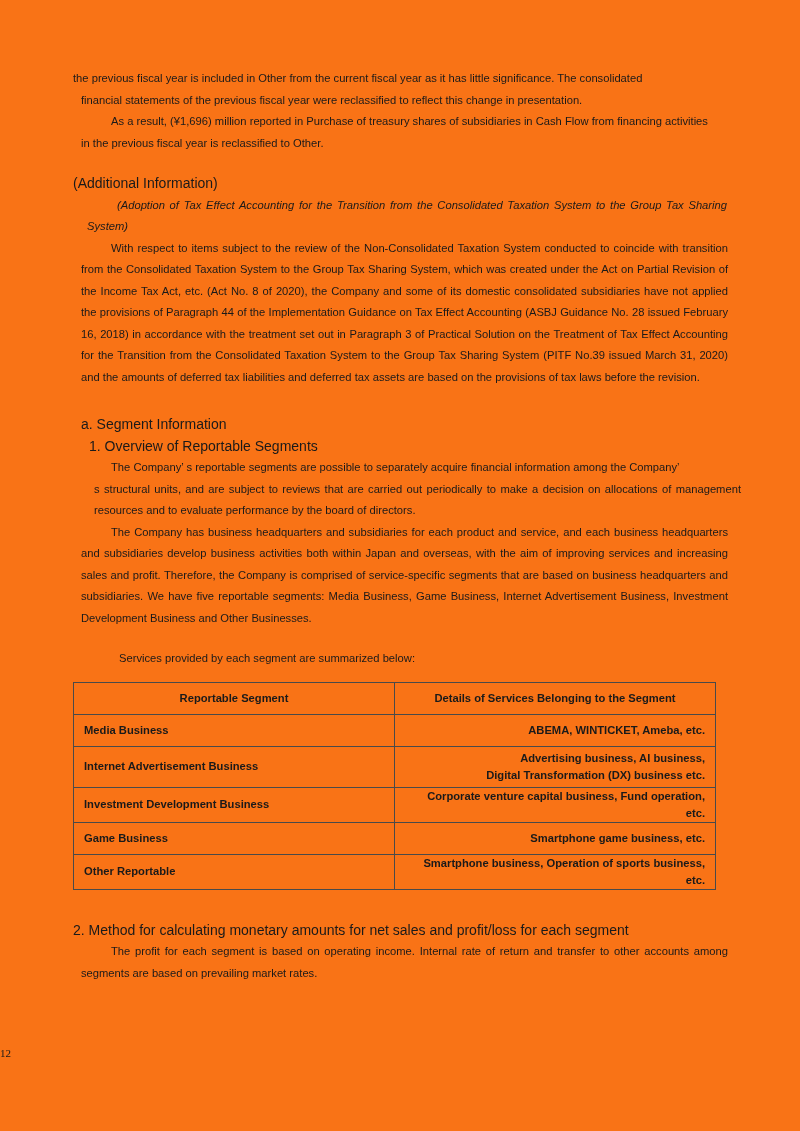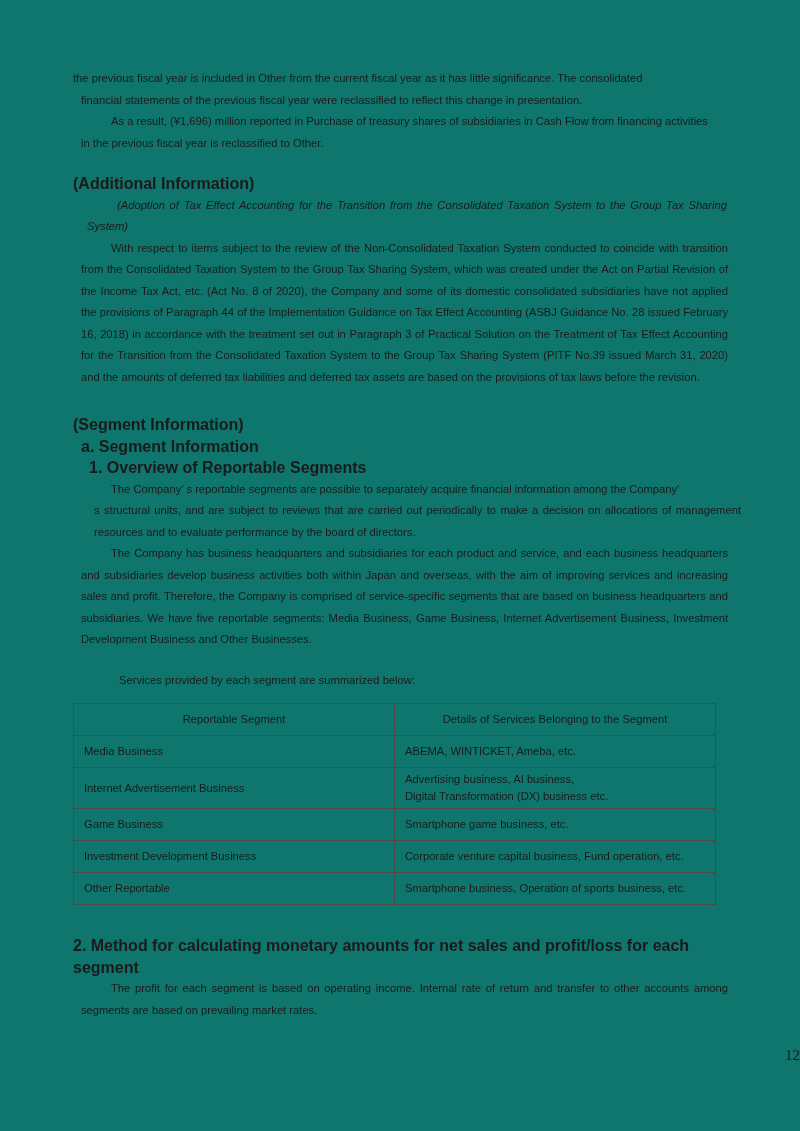--- a/index.html
+++ b/index.html
@@ -13,21 +13,21 @@
     position: relative;
     font-family: "Liberation Sans", sans-serif;
     color: #000000;
     overflow: hidden;
   }
   .page {
     position: absolute;
     left: 0; top: 0;
     width: 800px;
     height: 1131px;
-    background: #0f766e;
+    background: #f97316;
     box-sizing: border-box;
   }
   .content {
     position: absolute;
     left: 73px;
     top: 68px;
     width: 655px;
   }
   p {
     margin: 0;
@@ -43,69 +43,68 @@
   .ind2 { text-indent: 30px; }
   .nowrapline { white-space: nowrap; }
   .pad-l8 { padding-left: 8px; }
   .pad-l14 { padding-left: 14px; font-style: italic; }
   .pad-l16 { padding-left: 16px; }
   .gap-md { height: 19px; }
   .gap-lg { height: 26px; }
   .gap-xl { height: 30px; }
 
   .heading {
-    font-size: 16px;
+    font-size: 14px;
     line-height: 21.5px;
     color: #1a1a1a;
-    font-weight: bold;
   }
 
   
   .tbl-wrap {
     margin-top: 12px;
     padding-left: 0px;
   }
   table.segtbl {
     border-collapse: collapse;
     width: 643px;
     table-layout: fixed;
     font-size: 11.2px;
     color: #1a1a1a;
   }
   table.segtbl td, table.segtbl th {
     border: 1px solid #4a4a4a;
     padding: 0 10px;
-    font-weight: normal;
+    font-weight: bold;
     vertical-align: middle;
     line-height: 17px;
   }
   table.segtbl th {
     text-align: center;
     height: 31px;
   }
   table.segtbl td.seg-name {
     width: 234px;
     text-align: left;
     height: 31px;
   }
   table.segtbl td.seg-detail {
     text-align: left;
     height: 31px;
   }
   table.segtbl tr.two-line td { height: 40px; }
-  table.segtbl td .l2 { display: block; }
+  table.segtbl td .l2 { display: block; text-align: right; }
 
   .pagenum {
     position: absolute;
     left: 0;
     top: 1047px;
     width: 800px;
-    text-align: right;
+    text-align: left;
     font-family: "Liberation Serif", serif;
-    font-size: 15px;
+    font-size: 11px;
     color: #1a1a1a;
   }
 </style>
 </head>
 <body>
 
 <div class="page">
   <div class="content">
 
     <p class="nowrapline">the previous fiscal year is included in Other from the current fiscal year as it has little significance. The consolidated</p>
@@ -114,21 +113,20 @@
     <p class="pad-l8">in the previous fiscal year is reclassified to Other.</p>
 
     <div class="gap-md"></div>
 
     <p class="heading">(Additional Information)</p>
     <p class="just pad-l14 ind2" style="width:640px">(Adoption of Tax Effect Accounting for the Transition from the Consolidated Taxation System to the Group Tax Sharing System)</p>
     <p class="just pad-l8 ind2" style="width:647px; text-align-last:left;">With respect to items subject to the review of the Non-Consolidated Taxation System conducted to coincide with transition from the Consolidated Taxation System to the Group Tax Sharing System, which was created under the Act on Partial Revision of the Income Tax Act, etc. (Act No. 8 of 2020), the Company and some of its domestic consolidated subsidiaries have not applied the provisions of Paragraph 44 of the Implementation Guidance on Tax Effect Accounting (ASBJ Guidance No. 28 issued February 16, 2018) in accordance with the treatment set out in Paragraph 3 of Practical Solution on the Treatment of Tax Effect Accounting for the Transition from the Consolidated Taxation System to the Group Tax Sharing System (PITF No.39 issued March 31, 2020) and the amounts of deferred tax liabilities and deferred tax assets are based on the provisions of tax laws before the revision.</p>
 
     <div class="gap-lg"></div>
 
-    <p class="heading">(Segment Information)</p>
     <p class="heading pad-l8">a. Segment Information</p>
     <p class="heading pad-l16">1. Overview of Reportable Segments</p>
 
     <p class="pad-l8 ind2 nowrapline">The Company’  s reportable segments are possible to separately acquire financial information among the Company’</p>
     <p class="just pad-l8" style="width:647px;margin-left:13px;">s structural units, and are subject to reviews that are carried out periodically to make a decision on allocations of management resources and to evaluate performance by the board of directors.</p>
     <p class="just pad-l8 ind2" style="width:647px;">The Company has business headquarters and subsidiaries for each product and service, and each business headquarters and subsidiaries develop business activities both within Japan and overseas, with the aim of improving services and increasing sales and profit. Therefore, the Company is comprised of service-specific segments that are based on business headquarters and subsidiaries. We have five reportable segments: Media Business, Game Business, Internet Advertisement Business, Investment Development Business and Other Businesses.</p>
 
     <div class="gap-md"></div>
 
     <p class="pad-l16 ind2">Services provided by each segment are summarized below:</p>
@@ -149,29 +147,29 @@
             </td>
           </tr>
           <tr class="two-line">
             <td class="seg-name">Internet Advertisement Business</td>
             <td class="seg-detail">
               <span class="l2">Advertising business, AI business,</span>
               <span class="l2">Digital Transformation (DX) business etc.</span>
             </td>
           </tr>
           <tr>
+            <td class="seg-name">Investment Development Business</td>
+            <td class="seg-detail">
+              <span class="l2">Corporate venture capital business, Fund operation, etc.</span>
+            </td>
+          </tr>
+          <tr>
             <td class="seg-name">Game Business</td>
             <td class="seg-detail">
               <span class="l2">Smartphone game business, etc.</span>
-            </td>
-          </tr>
-          <tr>
-            <td class="seg-name">Investment Development Business</td>
-            <td class="seg-detail">
-              <span class="l2">Corporate venture capital business, Fund operation, etc.</span>
             </td>
           </tr>
           <tr>
             <td class="seg-name">Other Reportable</td>
             <td class="seg-detail">
               <span class="l2">Smartphone business, Operation of sports business, etc.</span>
             </td>
           </tr>
         </tbody>
       </table>

